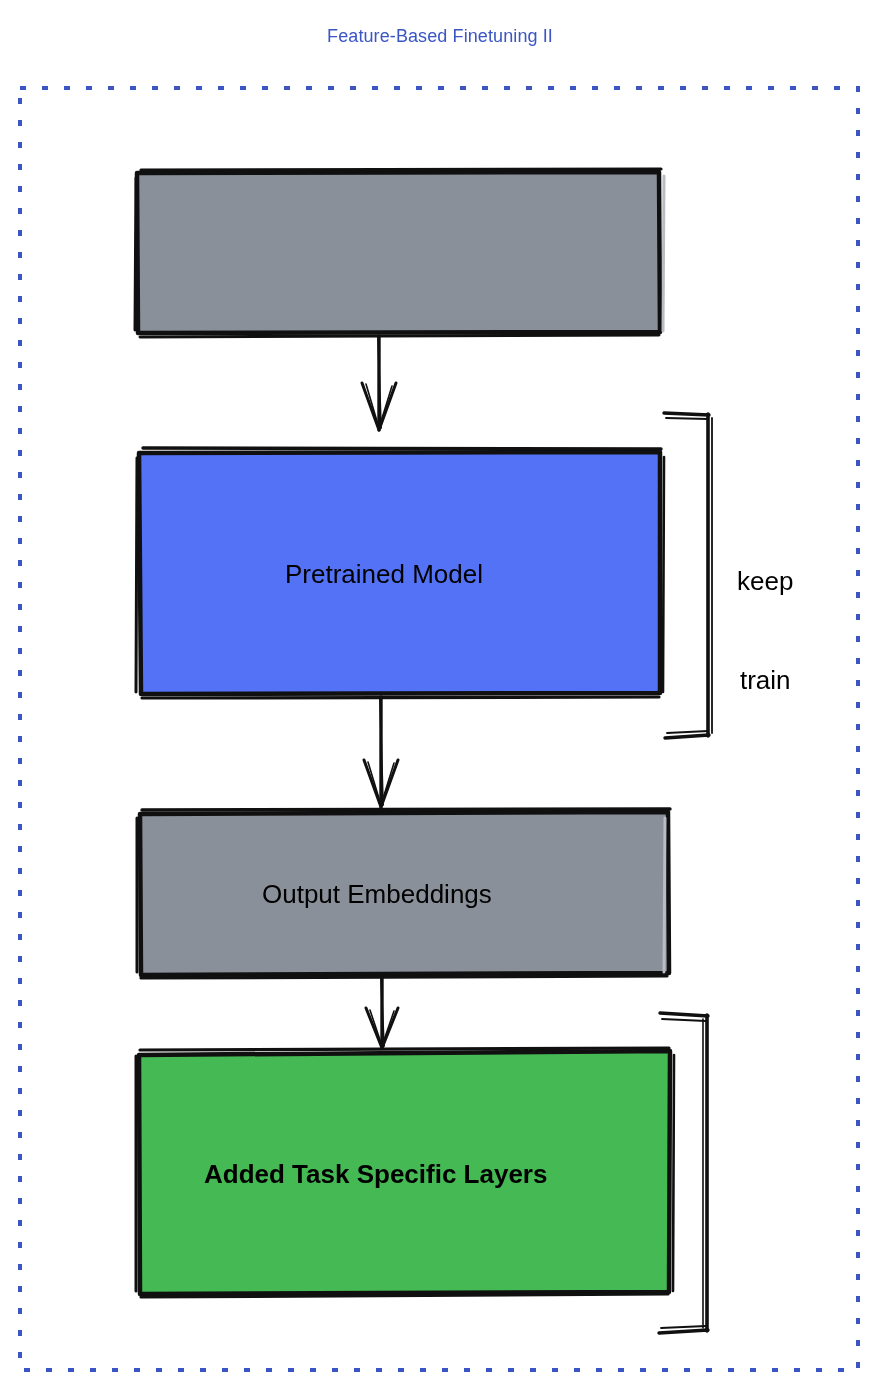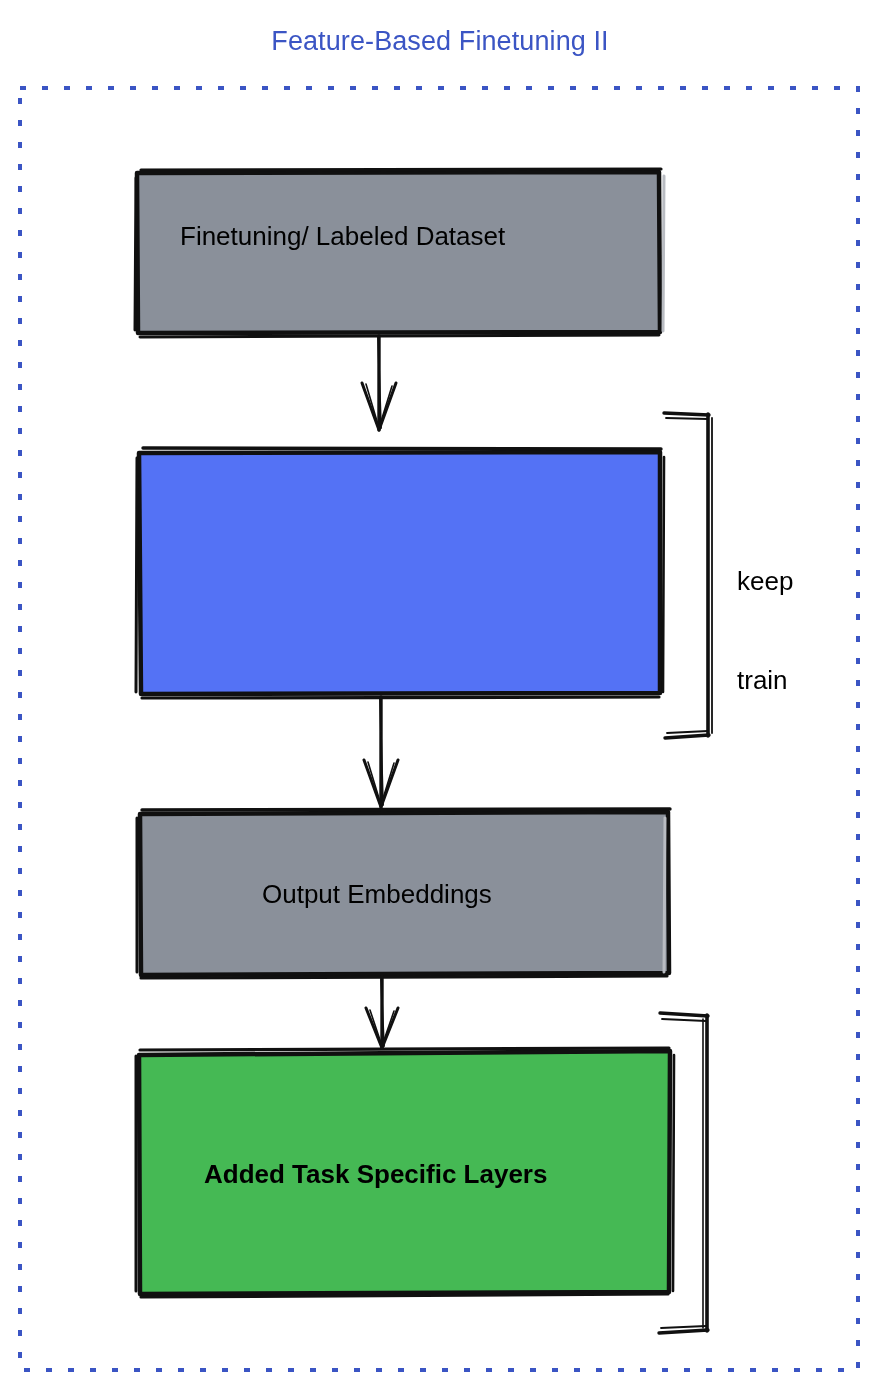--- a/index.html
+++ b/index.html
@@ -26,41 +26,42 @@
     left: 0;
     width: 880px;
     height: 1393px;
   }
   .diagram-title {
     position: absolute;
     top: 26px;
     left: 0;
     width: 880px;
     text-align: center;
-    font-size: 27px;
+    font-size: 18px;
     color: #3b55c4;
     font-family: "Liberation Sans", sans-serif;
     letter-spacing: 0.1px;
   }
   .node-label {
     position: absolute;
     color: #000000;
     font-family: "Liberation Sans", sans-serif;
     font-size: 26px;
     line-height: 1.18;
     white-space: pre;
     pointer-events: none;
   }
   .side-label {
     position: absolute;
     color: #000000;
     font-family: "Liberation Sans", sans-serif;
     font-size: 26px;
     line-height: 1.28;
     white-space: pre;
+    text-align: center;
   }
 </style>
 </head>
 <body>
 
 <div id="stage">
 
   <div class="diagram-title">Feature-Based Finetuning II</div>
 
   <svg id="diagram-svg" viewBox="0 0 880 1393">
@@ -133,22 +134,22 @@
       <path d="M 707 1015 L 707 1331" fill="none" stroke="#101010" stroke-width="3.6" stroke-linecap="round"></path>
       <path d="M 703 1019 L 703 1328" fill="none" stroke="#101010" stroke-width="1.6" stroke-linecap="round"></path>
       <path d="M 660 1013 L 708 1016" fill="none" stroke="#101010" stroke-width="3.4" stroke-linecap="round"></path>
       <path d="M 662 1019 L 706 1021" fill="none" stroke="#101010" stroke-width="1.8" stroke-linecap="round"></path>
       <path d="M 659 1333 L 708 1330" fill="none" stroke="#101010" stroke-width="3.4" stroke-linecap="round"></path>
       <path d="M 661 1328 L 706 1326" fill="none" stroke="#101010" stroke-width="1.8" stroke-linecap="round"></path>
     </g>
 
   </svg>
 
-  <div class="node-label" style="left:180px; top:221px;">Finetuning/ Labeled Dataset</div>
 
+  <div class="node-label" style="left:285px; top:559px;">Pretrained Model</div>
 
   <div class="node-label" style="left:204px; top:1159px; font-weight:600;">Added Task Specific Layers</div>
 
   <div class="node-label" style="left:262px; top:879px;">Output Embeddings</div>
 
   <div class="side-label" style="left:737px; top:498px;">
     <div>keep</div>
     <div>train</div>
   </div>
 

